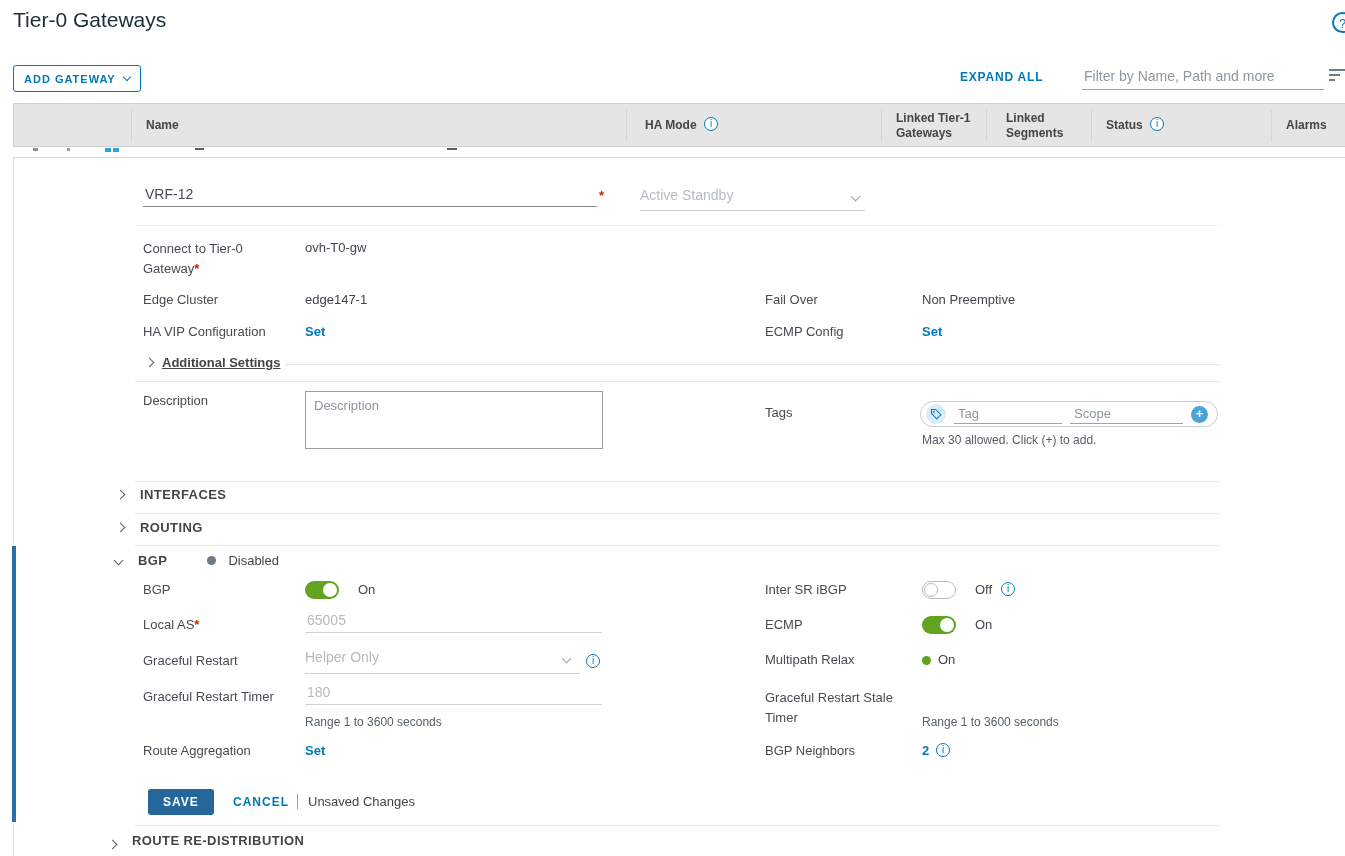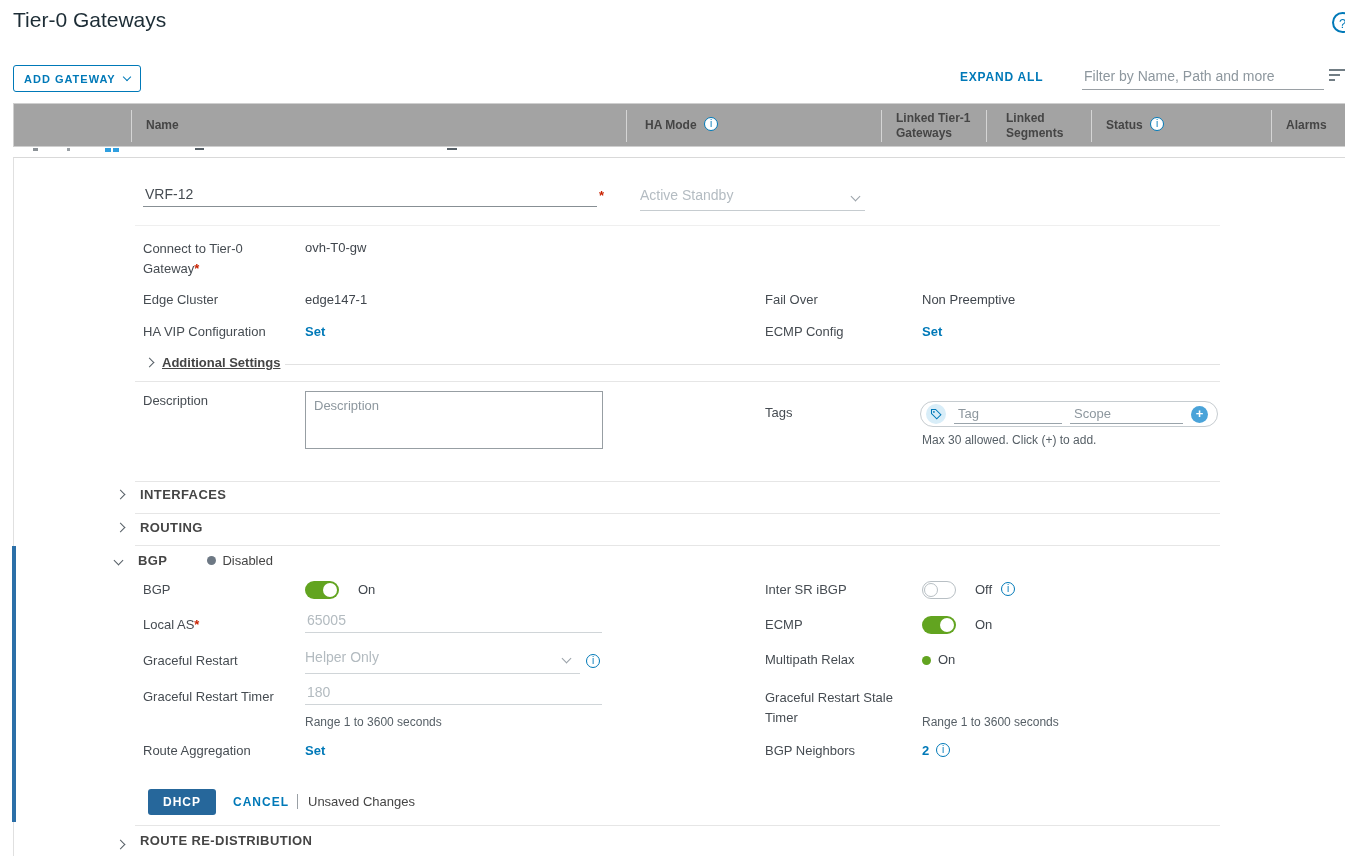--- a/index.html
+++ b/index.html
@@ -56,21 +56,21 @@
   <div class="abs" style="left:960px;top:70px;font-size:12px;font-weight:700;color:#0079b8;letter-spacing:.8px;cursor:pointer;">EXPAND ALL</div>
 
   <input class="abs" style="left: 1082px; top: 63px; width: 238px; height: 24px; border-top: none; border-right: none; border-left: none; border-image: initial; border-bottom: 1px solid rgb(154, 160, 165); font-size: 14px; color: rgb(69, 69, 69);" placeholder="Filter by Name, Path and more">
 
   <div class="abs" style="left:1329px;top:69px;width:16px;height:14px;cursor:pointer;">
     <div style="width:16px;height:2px;background:#717d84;margin-bottom:3px;"></div>
     <div style="width:11px;height:2px;background:#717d84;margin-bottom:3px;"></div>
     <div style="width:6px;height:2px;background:#717d84;"></div>
   </div>
 
-  <div class="abs" style="left:13px;top:103px;width:1332px;height:44px;border:1px solid #cfcfcf;border-right:none;box-sizing:border-box;background:#a3a3a3;">
+  <div class="abs" style="left:13px;top:103px;width:1332px;height:44px;border:1px solid #cfcfcf;border-right:none;box-sizing:border-box;background:#e5e5e5;">
     <div class="sep" style="left:117px;"></div>
     <div class="sep" style="left:612px;"></div>
     <div class="sep" style="left:867px;"></div>
     <div class="sep" style="left:972px;"></div>
     <div class="sep" style="left:1077px;"></div>
     <div class="sep" style="left:1257px;"></div>
 
     <div class="abs hdrcell" style="left:132px;top:14px;">Name</div>
     <div class="abs hdrcell" style="left:631px;top:14px;">HA Mode</div>
     <span class="info abs" style="left:690px;top:13px;">i</span>
@@ -152,21 +152,21 @@
   <div class="divider" style="left:135px;top:513px;width:1085px;"></div>
   <div class="abs sechdr" style="left:117px;top:520px;">
     <span class="chev r"></span>
     <span class="sectitle">ROUTING</span>
   </div>
 
   <div class="divider" style="left:135px;top:545px;width:1085px;"></div>
   <div class="abs sechdr" style="left:115px;top:553px;">
     <span class="chev d"></span>
     <span class="sectitle">BGP</span>
-    <span style="display:flex;align-items:center;gap:6px;margin-left:24px;">
+    <span style="display:flex;align-items:center;gap:12px;margin-left:24px;">
       <span class="dot" style="width:9px;height:9px;background:#6d7884;"></span>
       <span style="font-size:13px;color:#454545;">Disabled</span>
     </span>
   </div>
 
   <div class="abs lbl" style="left:143px;top:582px;">BGP</div>
   <div class="toggle on" style="left:305px;top:581px;"></div>
   <div class="abs val" style="left:358px;top:582px;">On</div>
 
   <div class="abs lbl" style="left:765px;top:582px;">Inter SR iBGP</div>
@@ -201,23 +201,23 @@
 
   <div class="abs lbl" style="left:143px;top:743px;">Route Aggregation</div>
   <div class="abs link" style="left:305px;top:743px;">Set</div>
 
   <div class="abs lbl" style="left:765px;top:743px;">BGP Neighbors</div>
   <div class="abs link" style="left:922px;top:743px;font-weight:700;">2</div>
   <span class="info abs" style="left:936px;top:743px;">i</span>
 
   <button class="abs" style="left:148px;top:789px;height:26px;padding:0 15px;background:#26679b;color:#fff;
         border:none;border-radius:3px;font-size:12px;font-weight:700;letter-spacing:1px;cursor:pointer;
-        font-family:'Liberation Sans',sans-serif;">DHCP</button>
+        font-family:'Liberation Sans',sans-serif;">SAVE</button>
   <div class="abs" style="left:233px;top:795px;font-size:12px;font-weight:700;color:#0079b8;letter-spacing:1px;cursor:pointer;">CANCEL</div>
   <div class="abs" style="left:297px;top:794px;font-size:13px;color:#454545;border-left:1px solid #9aa0a5;padding-left:10px;">Unsaved Changes</div>
 
   <div class="divider" style="left:135px;top:825px;width:1085px;"></div>
-  <div class="abs sechdr" style="left:117px;top:833px;align-items:flex-end;">
+  <div class="abs sechdr" style="left:109px;top:833px;align-items:flex-end;">
     <span class="chev r"></span>
     <span class="sectitle">ROUTE RE-DISTRIBUTION</span>
   </div>
 
 </div>
 
 </body></html>

